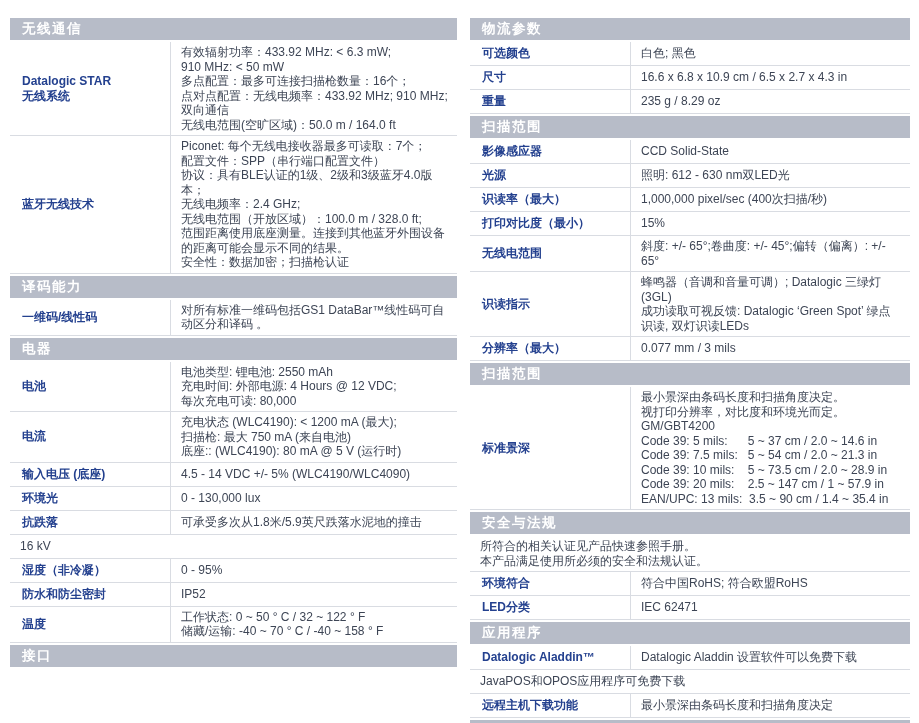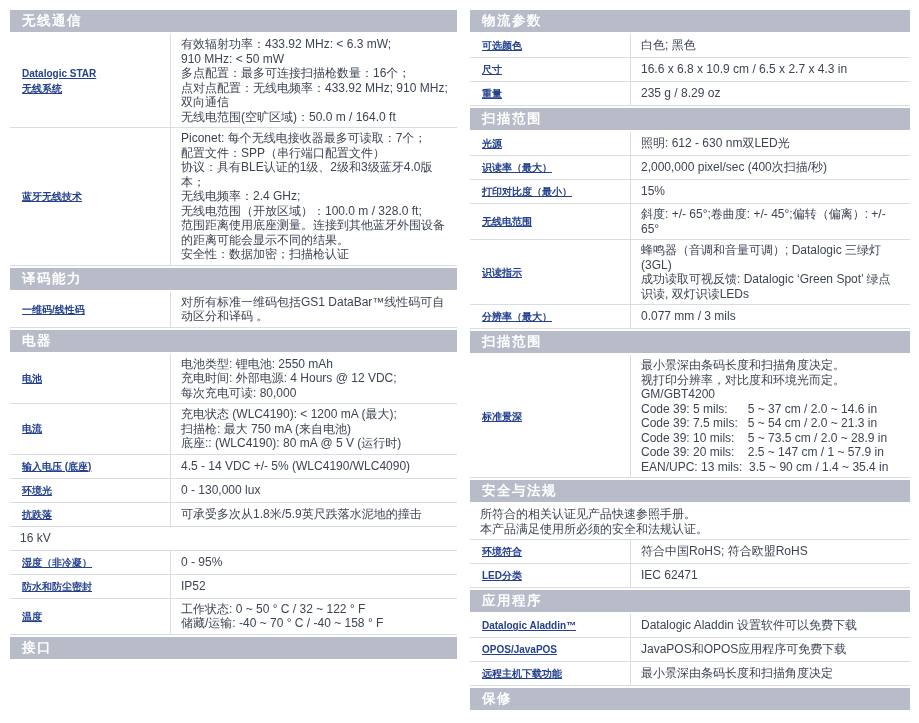--- a/index.html
+++ b/index.html
@@ -20,41 +20,40 @@
   .sec-header {
     background: var(--header-bar, #b7bcc8);
     color: #ffffff;
     font-weight: bold;
     font-size: 13.5px;
     letter-spacing: 1.5px;
     padding: 3px 0 3px 12px;
     line-height: 16px;
     margin: 2px 0;
   }
-  .section:first-child .sec-header { margin-top: 0; }
+  .section:first-child .sec-header { margin-top: 8px; }
   .row {
     display: flex;
     align-items: stretch;
     border-bottom: 1px solid var(--divider, #d9dce2);
     min-height: 24px;
     background: #ffffff;
   }
   .cell-label {
     flex: none;
     width: 161px;
     border-right: 1px solid var(--divider, #d9dce2);
     display: flex;
     align-items: center;
     padding: 3px 6px 3px 12px;
     color: var(--label-text, #24418f);
     font-weight: bold;
-    font-size: 10px;
+    font-size: 12px;
     line-height: 15px;
     white-space: pre-wrap;
-    text-decoration: underline;
   }
   .cell-value {
     flex: 1;
     display: flex;
     align-items: center;
     padding: 3px 8px 3px 10px;
     color: var(--value-text, #3d4555);
     font-size: 12px;
     line-height: 14.5px;
     white-space: pre-wrap;
@@ -156,26 +155,30 @@
           <div class="cell-value">16.6 x 6.8 x 10.9 cm / 6.5 x 2.7 x 4.3 in</div>
         </div>
         <div class="row">
           <div class="cell-label">重量</div>
           <div class="cell-value">235 g / 8.29 oz</div>
         </div>
       </section>
       <section class="section">
         <div class="sec-header">扫描范围</div>
         <div class="row">
+          <div class="cell-label">影像感应器</div>
+          <div class="cell-value">CCD Solid-State</div>
+        </div>
+        <div class="row">
           <div class="cell-label">光源</div>
           <div class="cell-value">照明: 612 - 630 nm双LED光</div>
         </div>
         <div class="row">
           <div class="cell-label">识读率（最大）</div>
-          <div class="cell-value">2,000,000 pixel/sec (400次扫描/秒)</div>
+          <div class="cell-value">1,000,000 pixel/sec (400次扫描/秒)</div>
         </div>
         <div class="row">
           <div class="cell-label">打印对比度（最小）</div>
           <div class="cell-value">15%</div>
         </div>
         <div class="row">
           <div class="cell-label">无线电范围</div>
           <div class="cell-value">斜度: +/- 65°;卷曲度: +/- 45°;偏转（偏离）: +/- 65°</div>
         </div>
         <div class="row">
@@ -218,21 +221,20 @@
           <div class="cell-value">IEC 62471</div>
         </div>
       </section>
       <section class="section">
         <div class="sec-header">应用程序</div>
         <div class="row">
           <div class="cell-label">Datalogic Aladdin™</div>
           <div class="cell-value">Datalogic Aladdin 设置软件可以免费下载</div>
         </div>
         <div class="row">
-          <div class="cell-label">OPOS/JavaPOS</div>
           <div class="cell-value">JavaPOS和OPOS应用程序可免费下载</div>
         </div>
         <div class="row">
           <div class="cell-label">远程主机下载功能</div>
           <div class="cell-value">最小景深由条码长度和扫描角度决定</div>
         </div>
       </section>
       <section class="section">
         <div class="sec-header">保修</div>
       </section>

